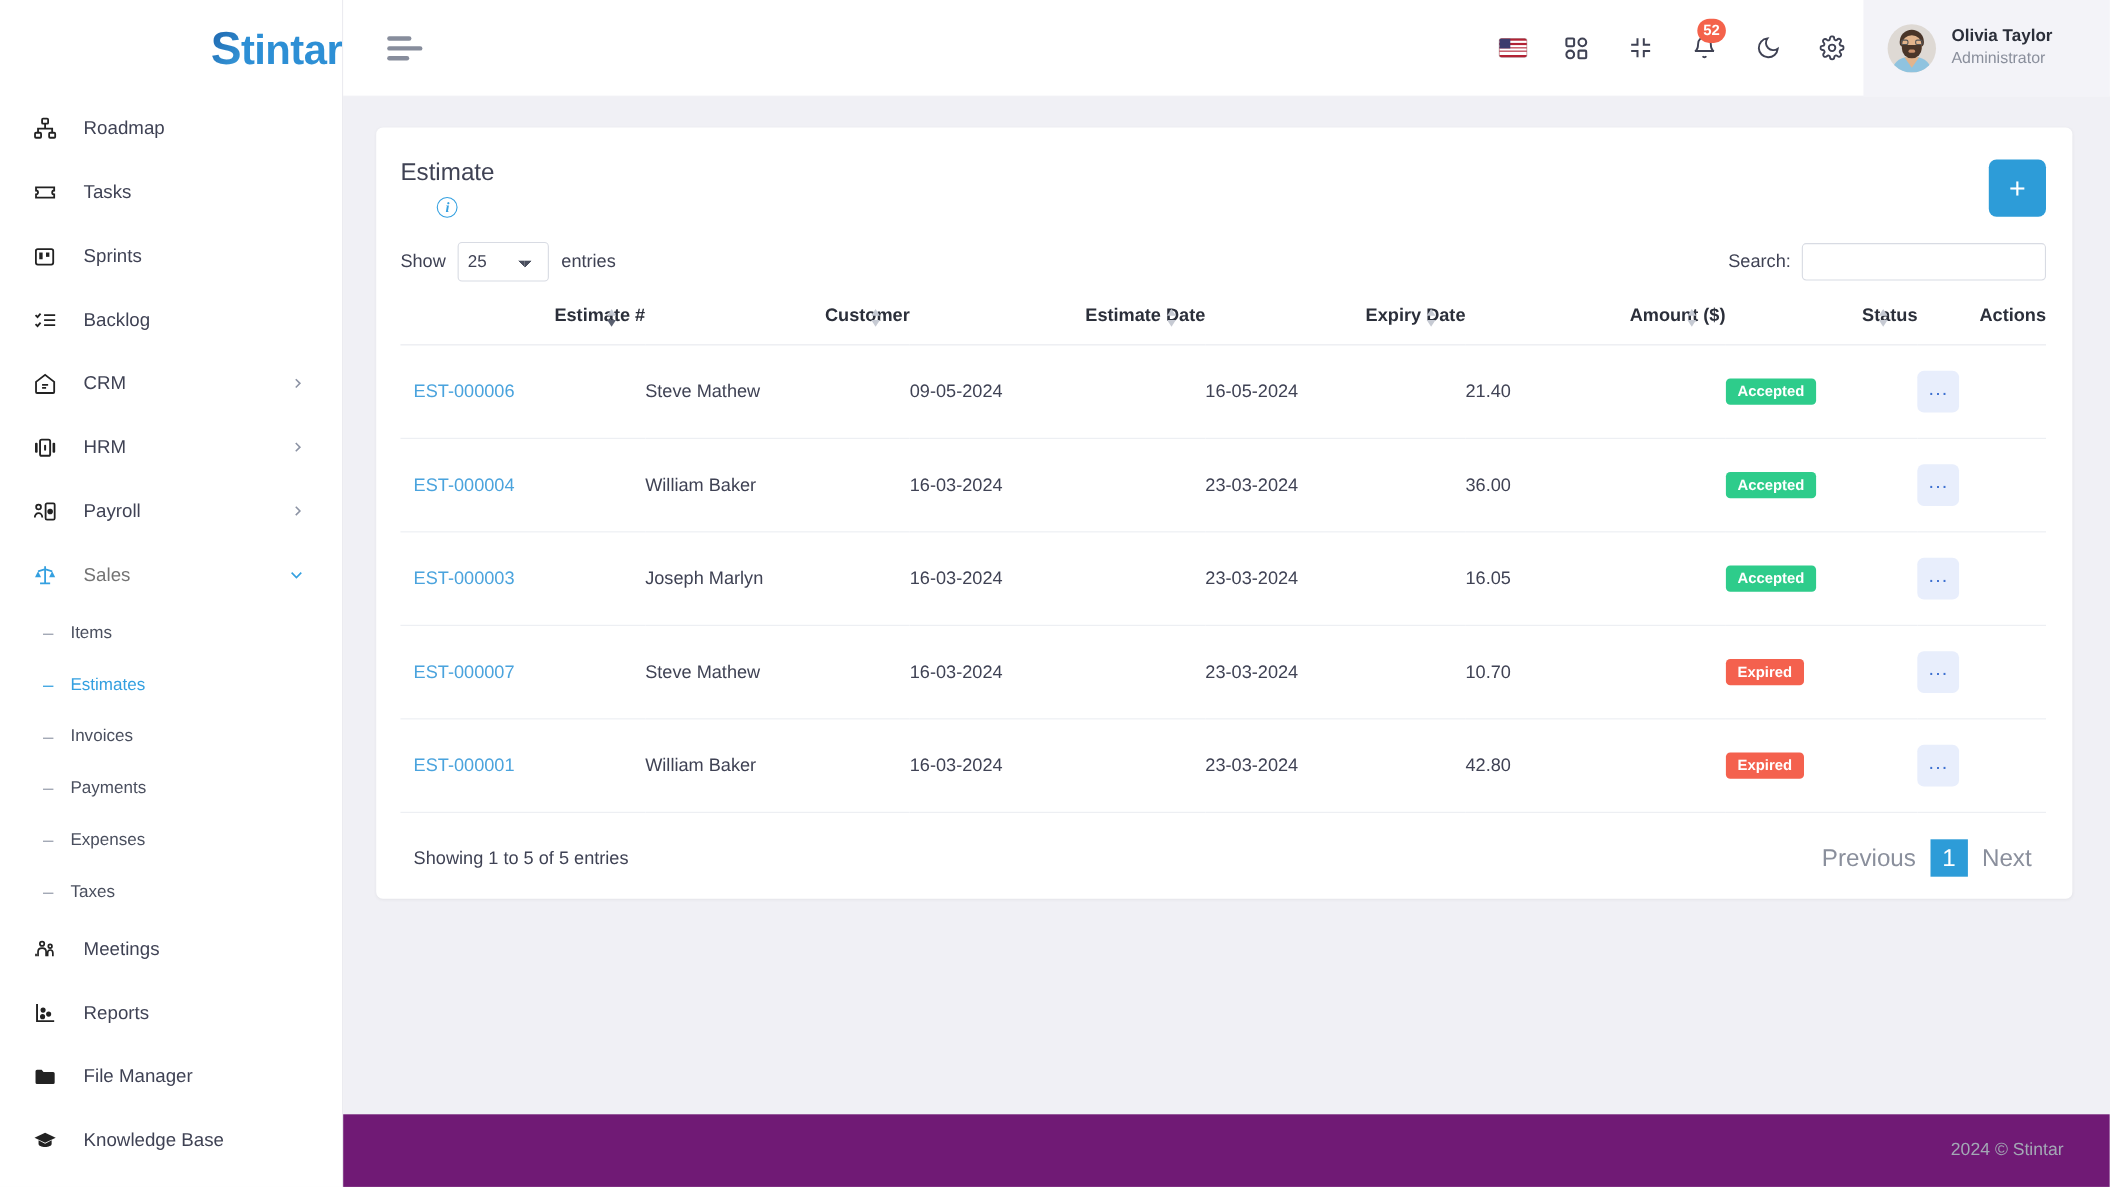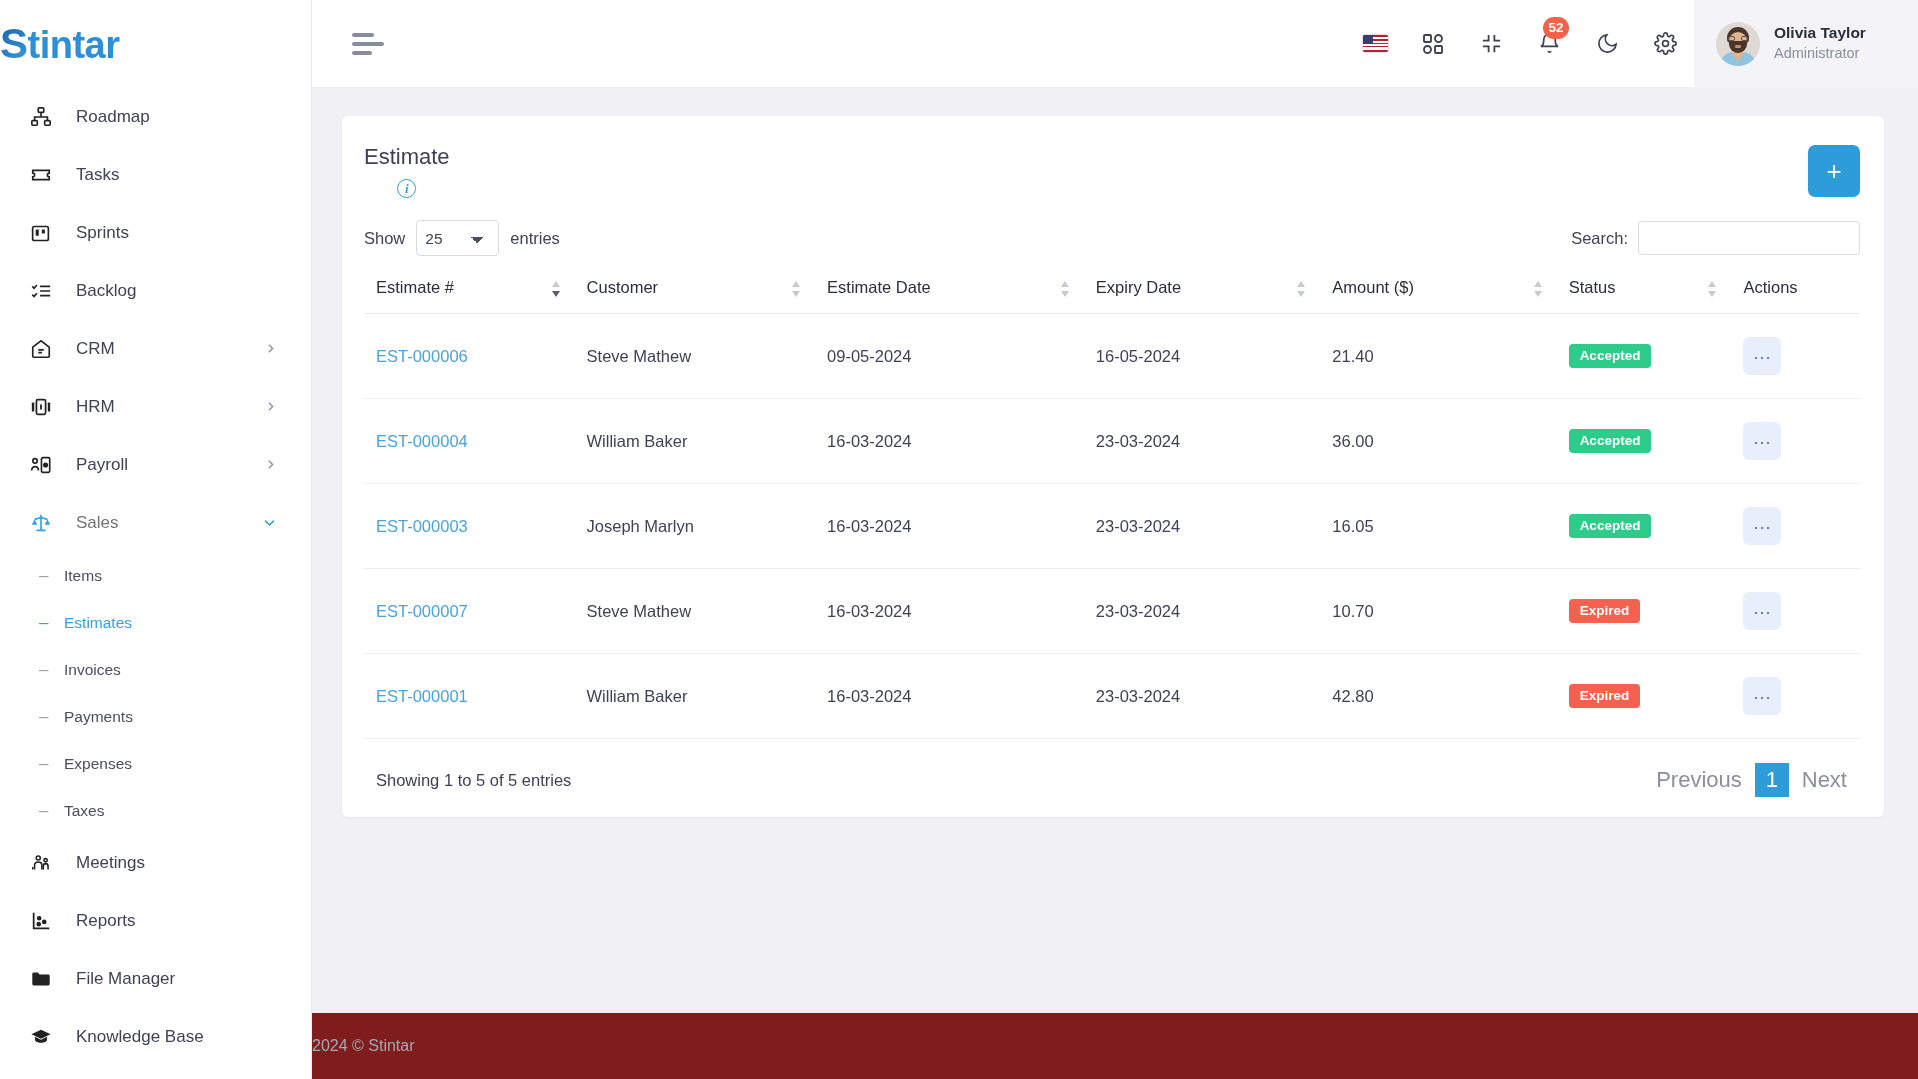--- a/index.html
+++ b/index.html
@@ -13,21 +13,21 @@
 
   
   .sidebar {
     width: 312px; min-width: 312px; height: 1079px;
     background: #ffffff;
     border-right: 1px solid #e9e9ef;
     overflow: hidden;
     position: relative;
   }
   .logo-wrap {
-    height: 88px; display: flex; align-items: center; justify-content: flex-start;
+    height: 88px; display: flex; align-items: center; justify-content: flex-end;
   }
   .logo-text {
     font-size: 38px; font-weight: bold; letter-spacing: -0.5px;
     color: #2d8fd5;
   }
   .logo-s {
     display: inline-block;
     background: linear-gradient(135deg,#1a5fa8 0%, #3aa0e0 100%);
     -webkit-background-clip: text; background-clip: text; color: transparent;
     font-size: 42px; font-weight: 900;
@@ -166,21 +166,21 @@
   .search-wrap { margin-left: auto; display: flex; align-items: center; gap: 10px; }
   .search-label { font-size: 16.5px; color: #3f4254; }
   .search-input {
     width: 222px; height: 34px; border: 1px solid #d8dbe3; border-radius: 4px;
     padding: 0 9px; font-size: 15px; font-family: "Liberation Sans", sans-serif;
     color: #3f4254; outline: none;
   }
 
   table { width: 100%; border-collapse: collapse; }
   thead th {
-    text-align: left; font-size: 16.5px; color: #2b2f3a; font-weight: normal;
+    text-align: right; font-size: 16.5px; color: #2b2f3a; font-weight: bold;
     padding: 14px 0 16px 0; border-bottom: 1px solid #e7e9ee;
     position: relative; white-space: nowrap;
   }
   thead th .sorter {
     position: absolute; right: 26px; top: 50%; transform: translateY(-50%);
     width: 9px; height: 18px;
   }
   thead th .sorter b, thead th .sorter s {
     position: absolute; left: 0; width: 0; height: 0; border-left: 4.5px solid transparent;
     border-right: 4.5px solid transparent; display:block;
@@ -222,22 +222,22 @@
   .pager { margin-left: auto; display: flex; align-items: center; }
   .pager span, .pager a {
     font-size: 22px; color: #8a8f9c; padding: 0 13px; height: 34px;
     display: flex; align-items: center; cursor: pointer;
   }
   .pager .page-num {
     background: #2d9cd8; color: #fff; min-width: 34px; justify-content: center;
     padding: 0 10px;
   }
   .footer {
-    height: 66px; display: flex; align-items: center; justify-content: flex-start;
-    padding-right: 42px; font-size: 16px; color: #a3a8b5; background: #7f1d1d;
+    height: 66px; display: flex; align-items: center; justify-content: flex-end;
+    padding-right: 42px; font-size: 16px; color: #a3a8b5; background: #701a75;
   }
   .table-scroll { padding: 0 24px 0 22px; }
 </style>
 </head>
 <body>
 
 <div class="app">
 
   <aside class="sidebar">
     <div class="logo-wrap">

